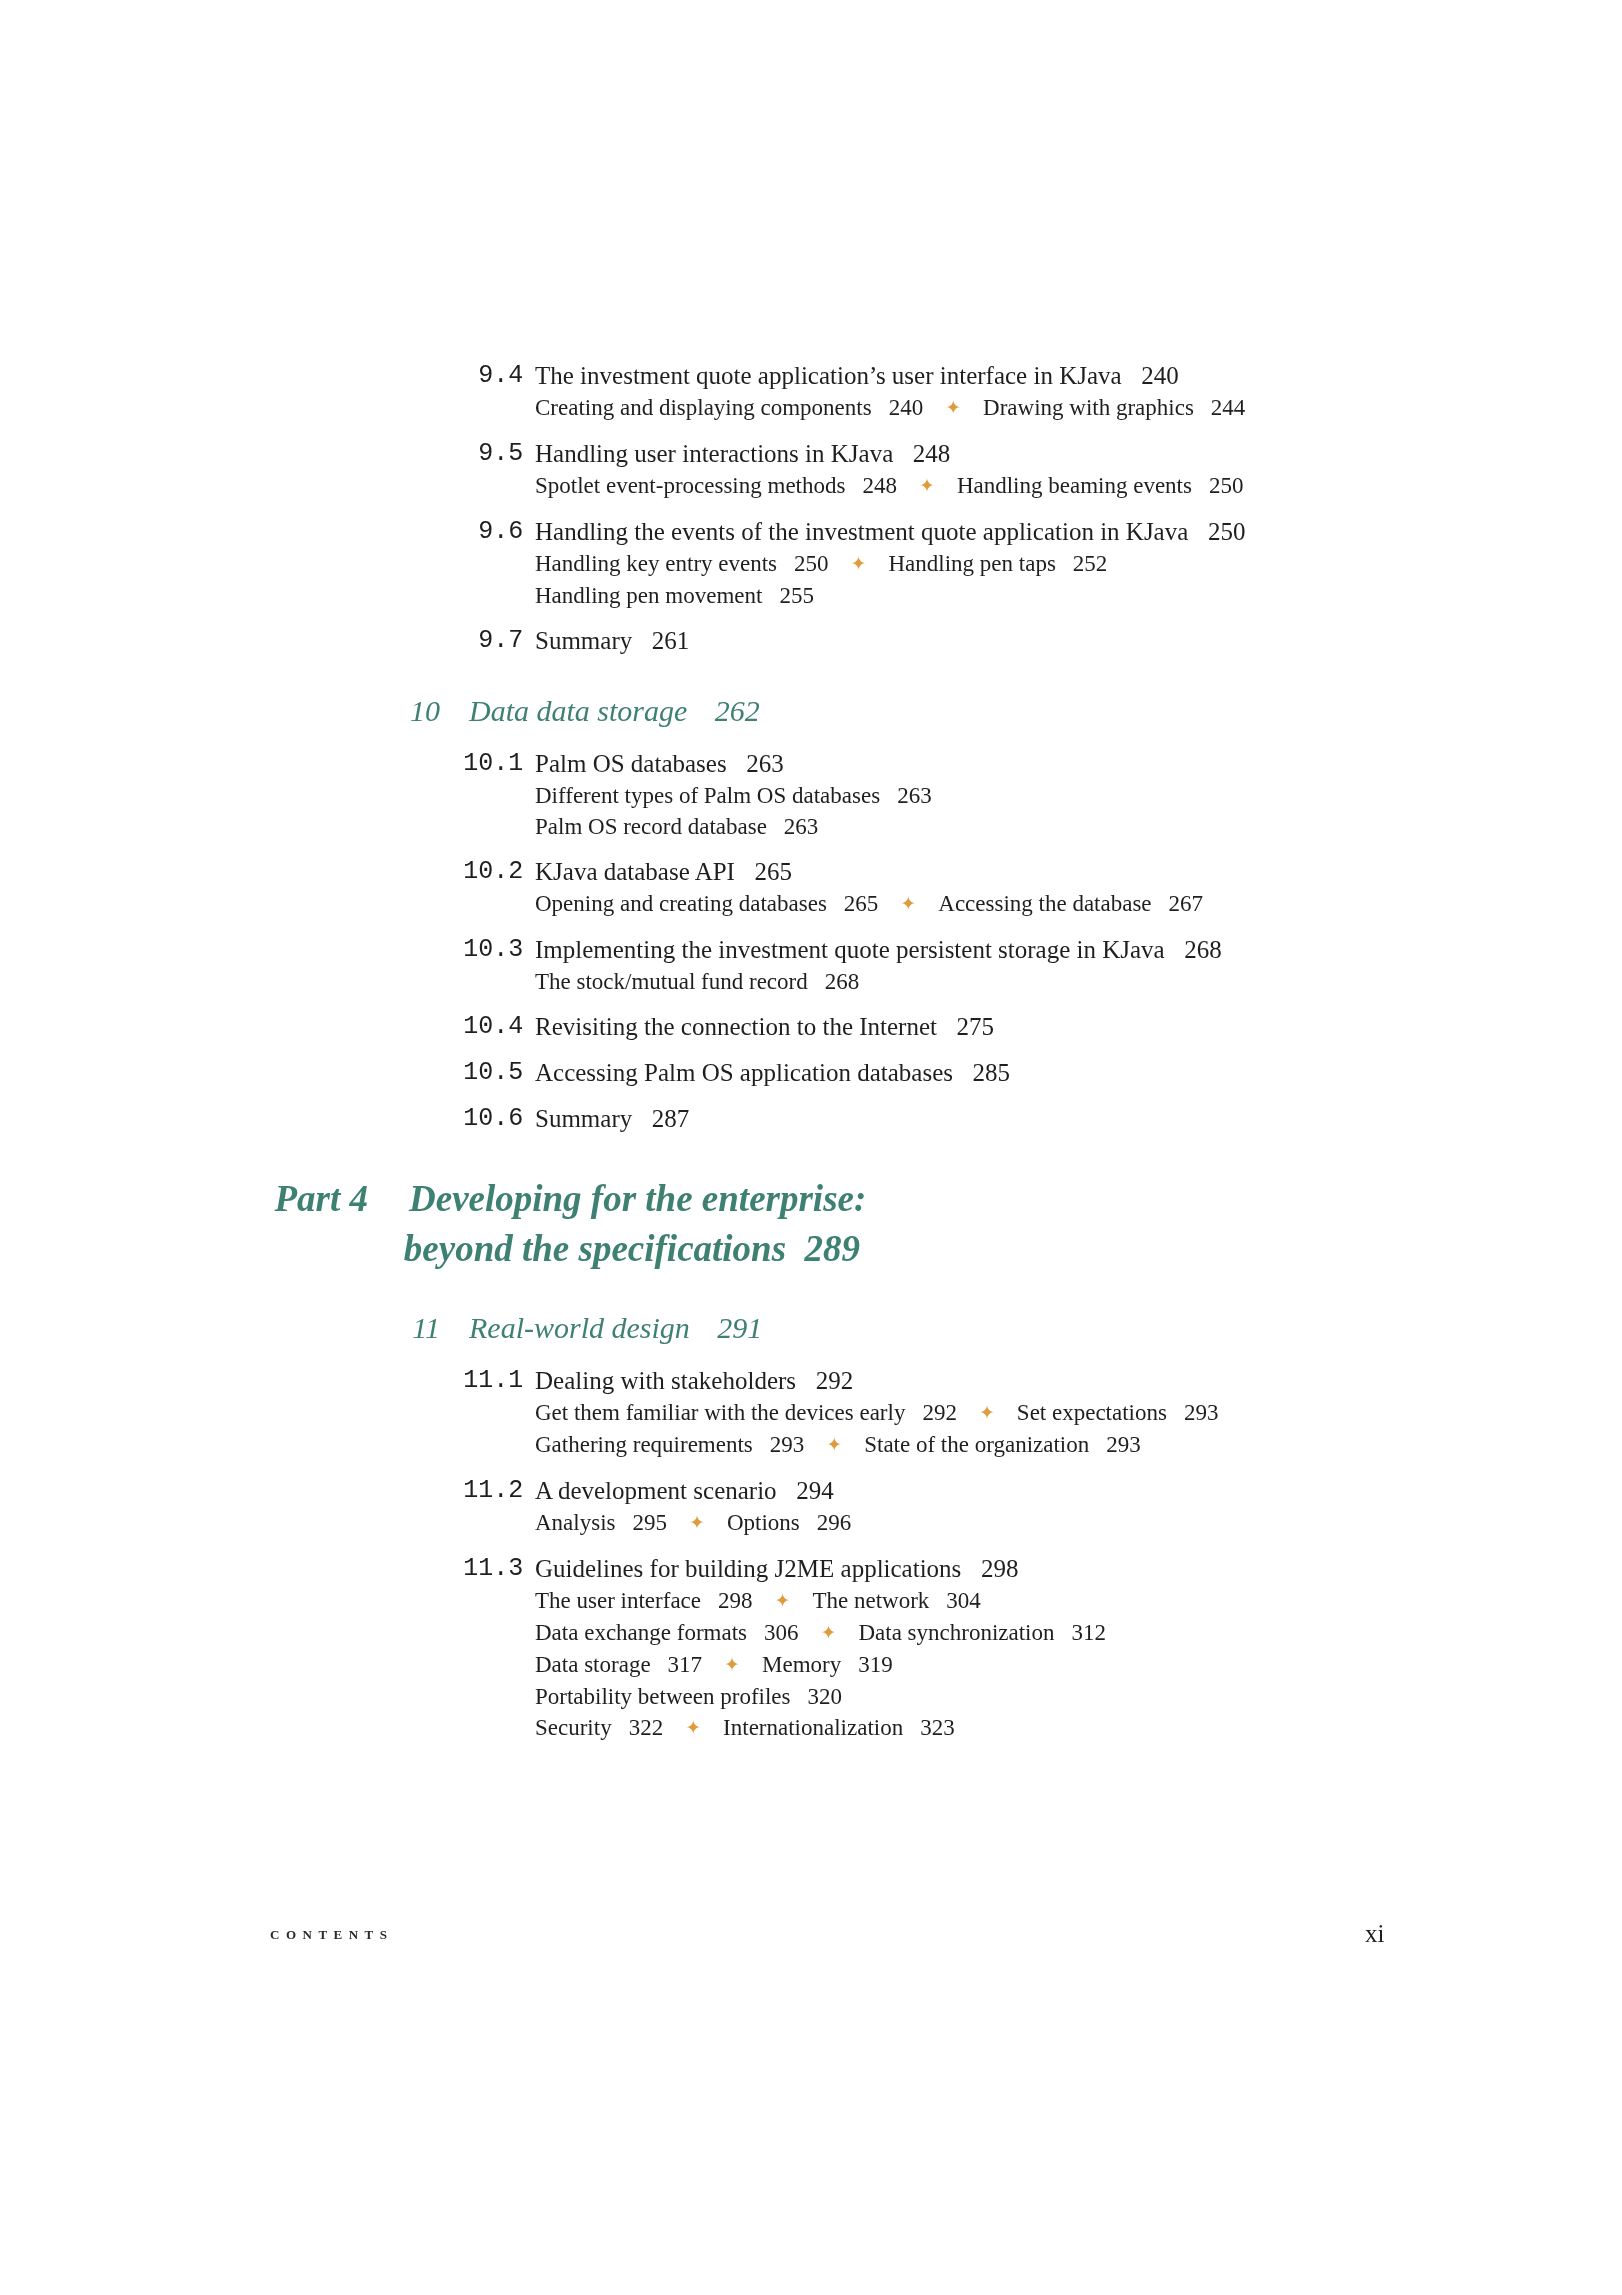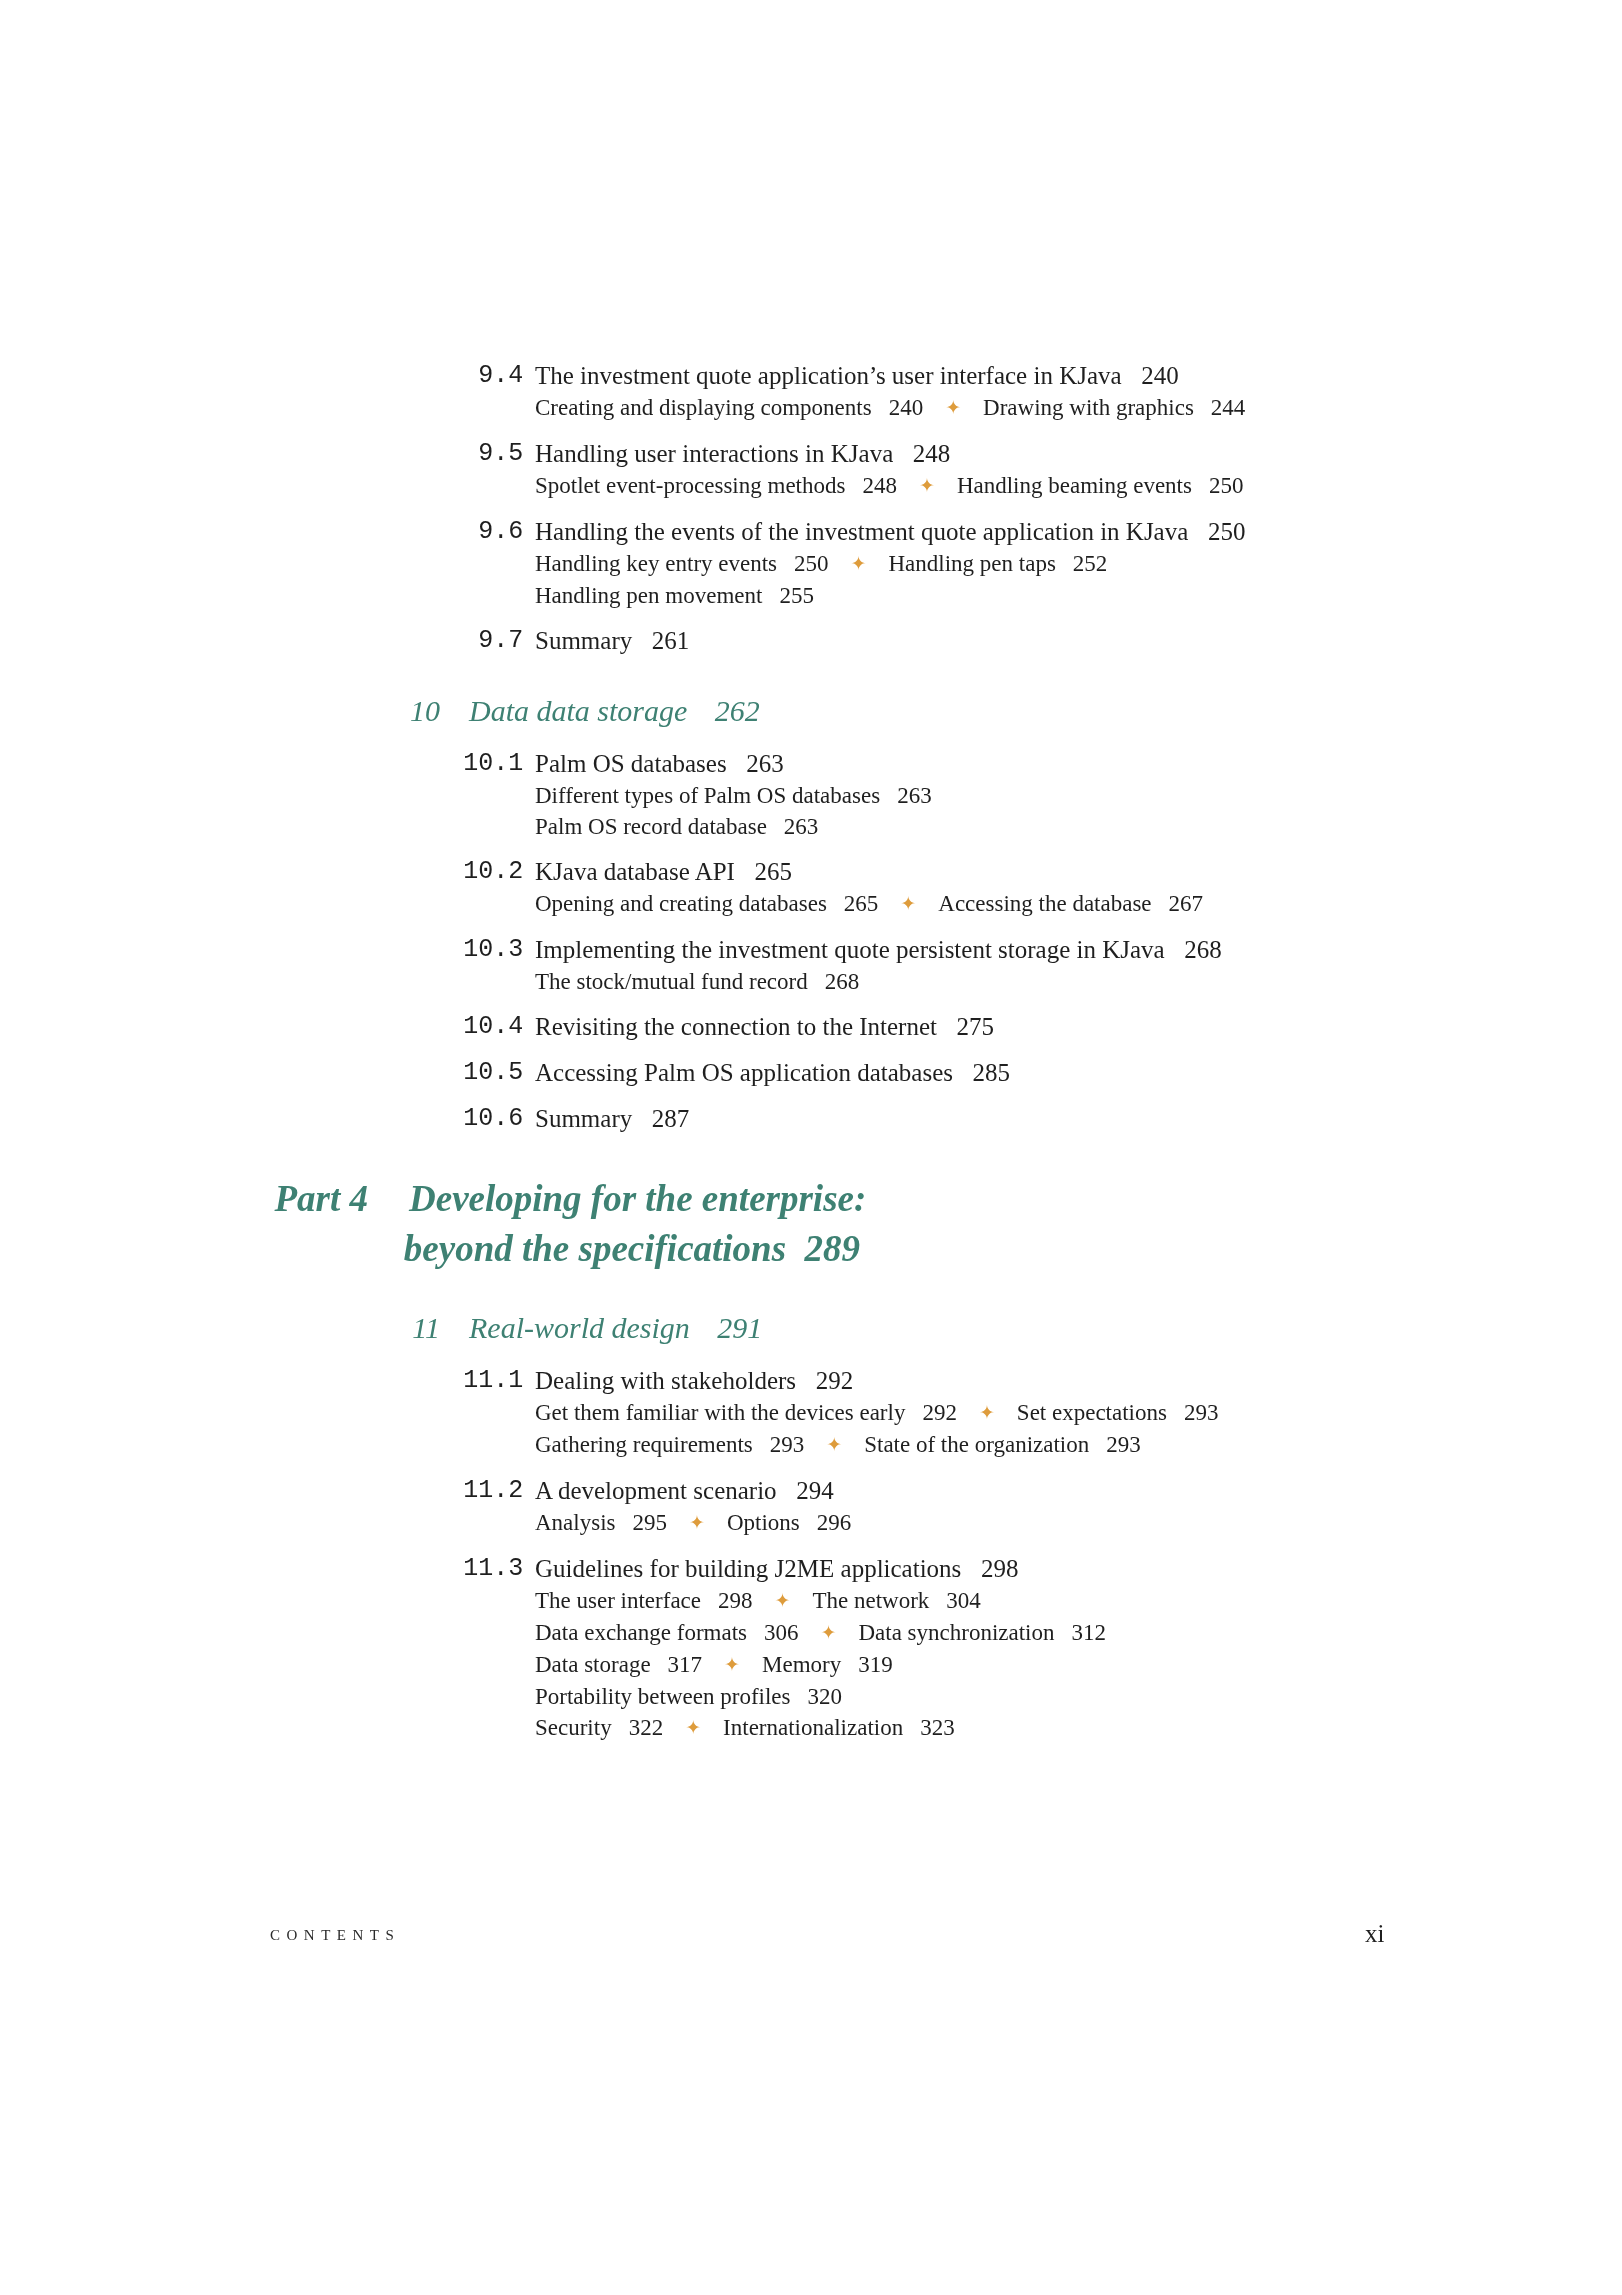--- a/index.html
+++ b/index.html
@@ -92,23 +92,24 @@
     white-space: nowrap;
   }
   .part-line2 { margin-left: -5.2px; }
   .ppage { margin-left: 18.3px; }
 
   
   .footer-label {
     position: absolute;
     left: 270px;
     top: 1927px;
-    font-size: 15px;
+    font-size: 13px;
     letter-spacing: 6.5px;
     color: #2a2a2a;
+    font-weight: bold;
   }
   .footer-page {
     position: absolute;
     left: 1365px;
     top: 1920px;
     font-size: 25px;
     color: #1f1f1f;
   }
 </style>
 </head>

